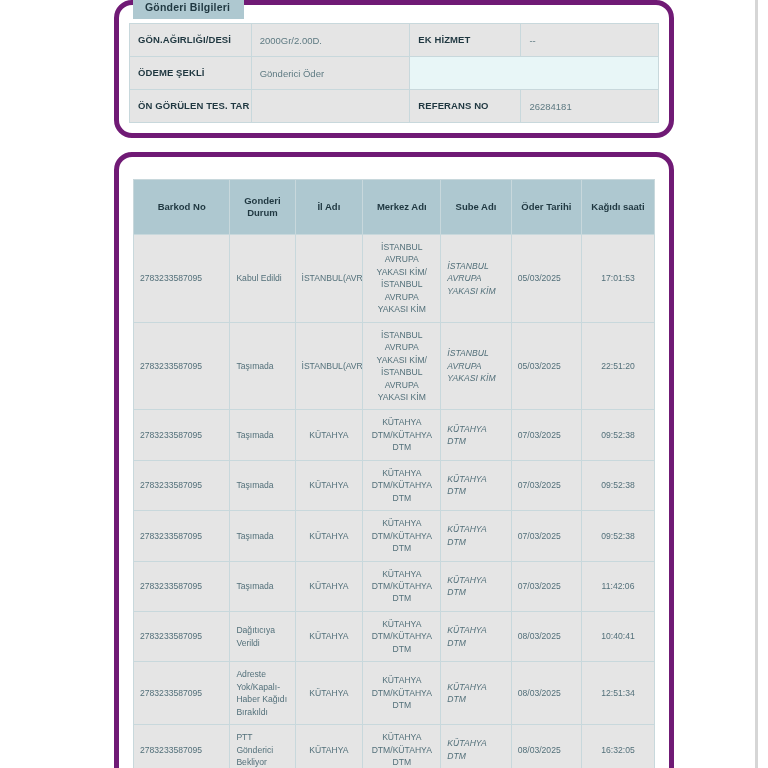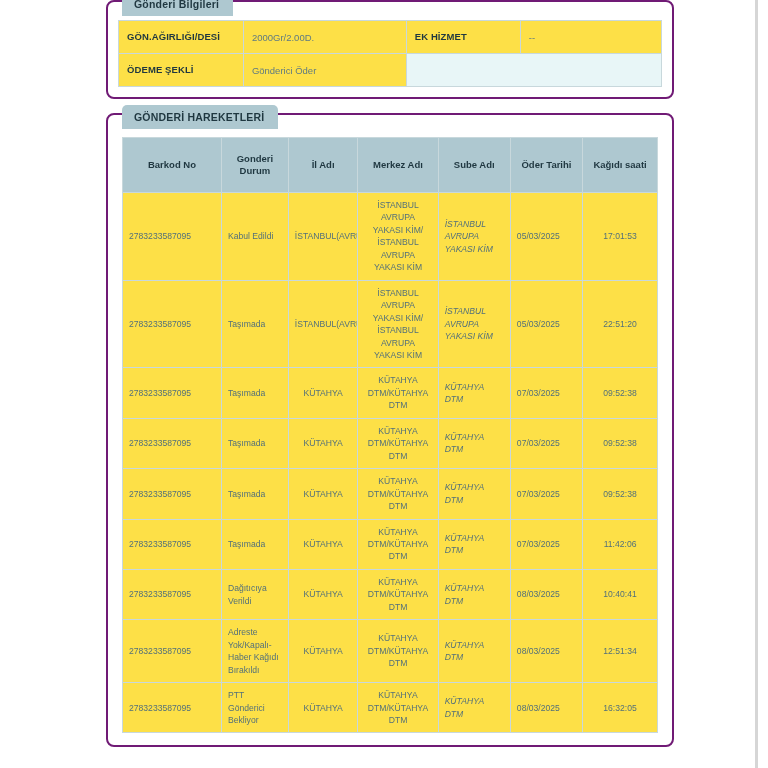--- a/index.html
+++ b/index.html
@@ -32,47 +32,48 @@
   .content-col {
     position: absolute;
     left: 106px;
     top: 0;
     width: 568px;
   }
 
   
   .panel {
     position: relative;
-    border: 2px solid #701a75;
-    border-radius: 8px;
+    border: 5px solid #701a75;
+    border-radius: 18px;
     background: #ffffff;
     padding: 18px 10px 10px 10px;
     margin-bottom: 14px;
     box-sizing: border-box;
+    margin-left: 8px;
   }
   .panel-title {
     position: absolute;
     top: -10px;
     left: 14px;
     background: #aec8d0;
     color: #1f3740;
     font-size: 10.5px;
     font-weight: bold;
     letter-spacing: 0.2px;
     padding: 6px 14px 6px 12px;
     border-radius: 5px 5px 0 0;
     white-space: nowrap;
   }
 
   
   table.grid {
     width: 100%;
     border-collapse: collapse;
     table-layout: fixed;
-    background: #fde047;
+    background: #e5e5e5;
   }
   table.grid td, table.grid th {
     border: 1px solid #c8d8dc;
     vertical-align: middle;
     overflow: hidden;
     white-space: nowrap;
   }
 
   
   table.info td {
@@ -147,26 +148,31 @@
             <td class="lbl">GÖN.AĞIRLIĞI/DESİ</td>
             <td class="val">2000Gr/2.00D.</td>
             <td class="lbl">EK HİZMET</td>
             <td class="val">--</td>
           </tr>
           <tr>
             <td class="lbl">ÖDEME ŞEKLİ</td>
             <td class="val">Gönderici Öder</td>
             <td class="blank" colspan="2"></td>
           </tr>
+          <tr>
+            <td class="lbl">ÖN GÖRÜLEN TES. TAR</td>
+            <td class="val"></td>
+            <td class="lbl">REFERANS NO</td>
+            <td class="val">26284181</td>
+          </tr>
         </tbody>
       </table>
     </section>
 
     <section class="panel">
-      <div class="panel-title">GÖNDERİ HAREKETLERİ</div>
       <div class="moves-wrap">
         <table class="grid moves">
           <colgroup>
             <col style="width:18.5%">
               <col style="width:12.5%">
             <col style="width:13%">
               <col style="width:15%">
             <col style="width:13.5%">
               <col style="width:13.5%">
             <col style="width:14%">

